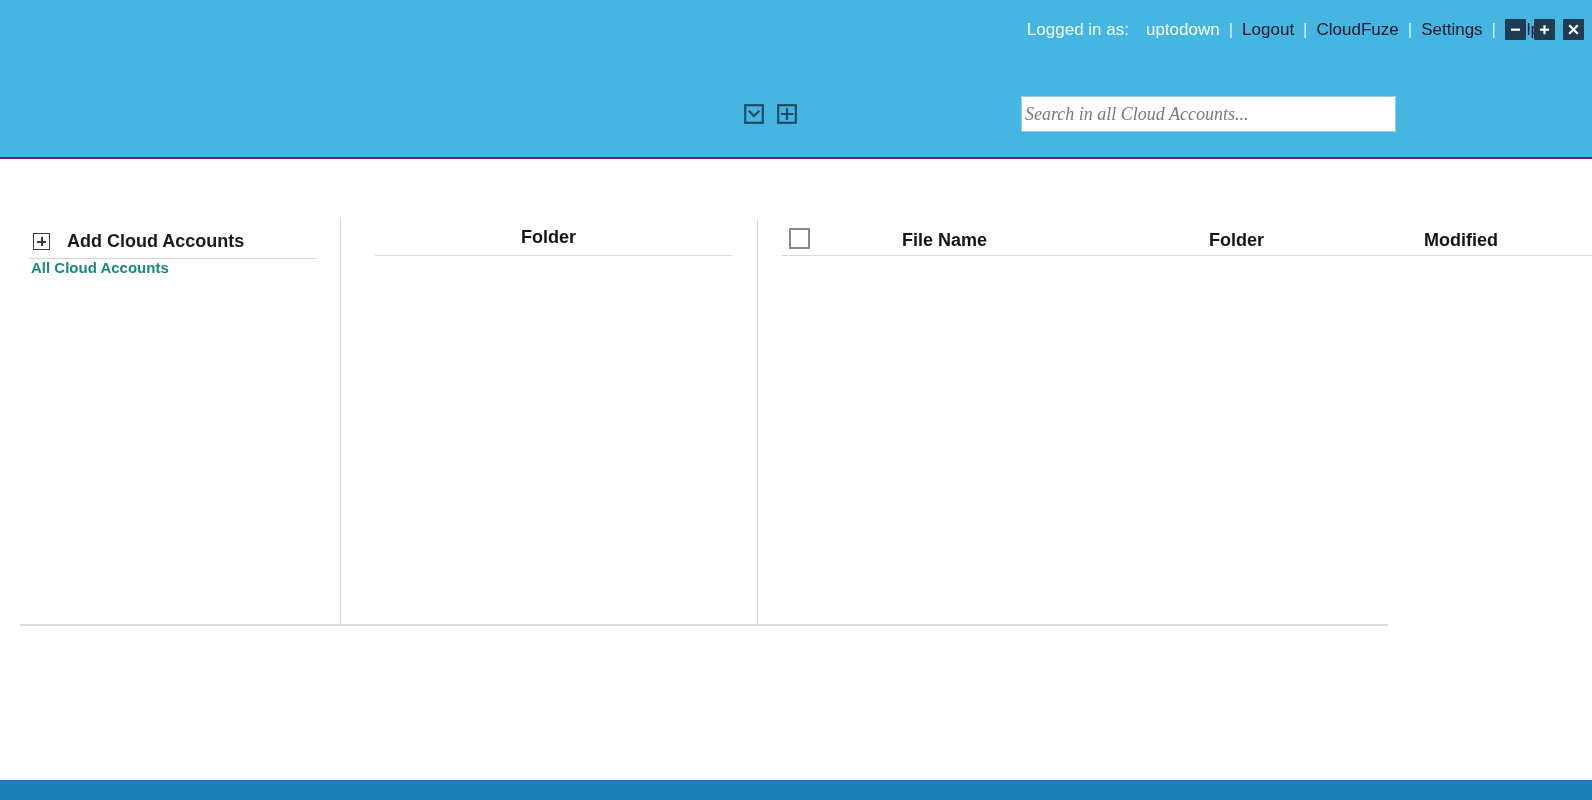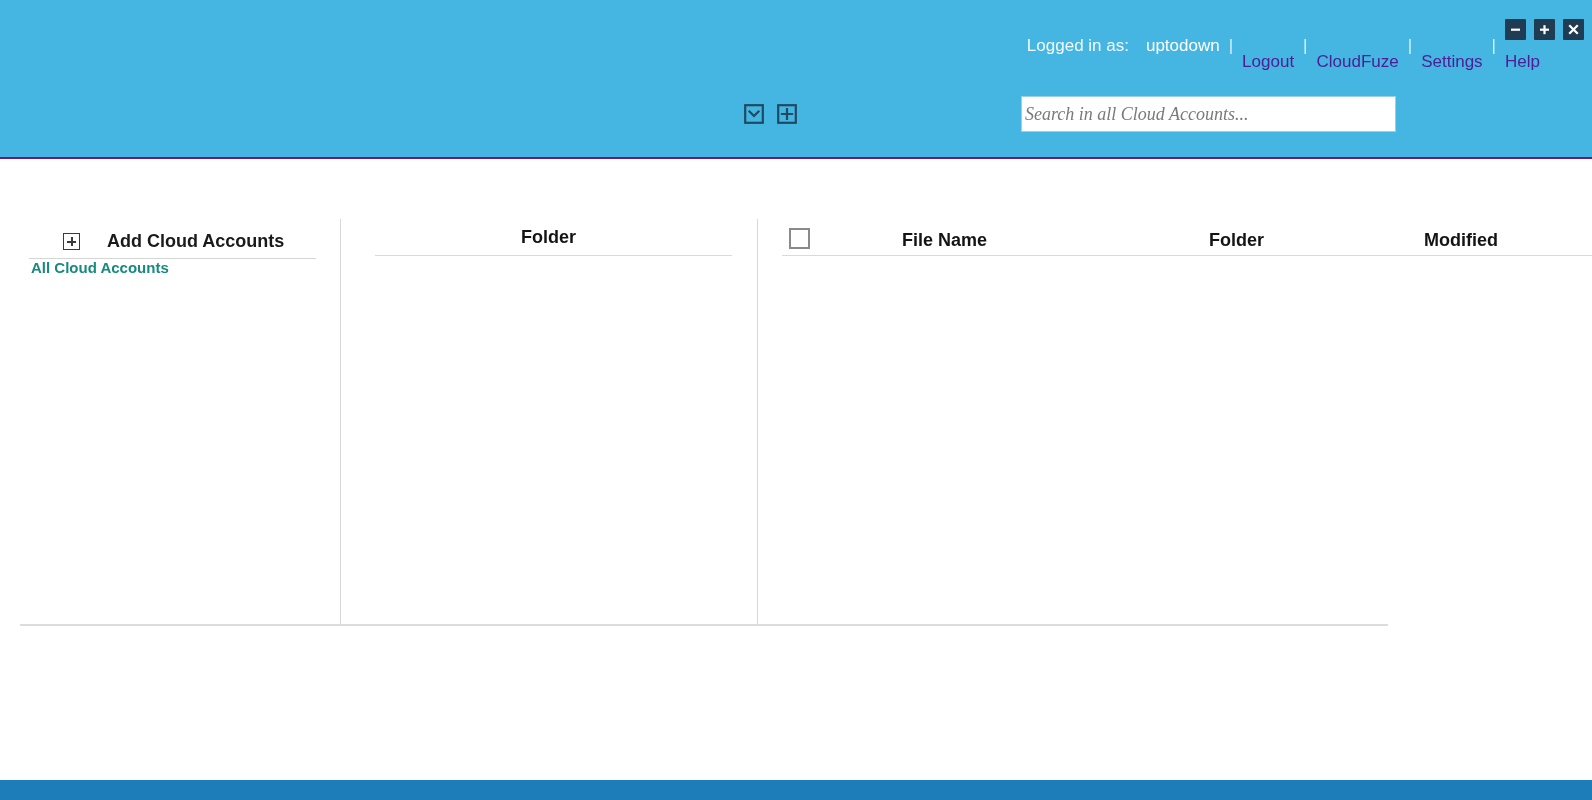--- a/index.html
+++ b/index.html
@@ -37,24 +37,23 @@
     align-items: center;
     gap: 0px;
     color: #ffffff;
     font-size: 17px;
     white-space: nowrap;
   }
   .titlebar .lbl { color: #f2fbff; }
   .titlebar .user { color: #ffffff; margin-left: 17px; }
   .titlebar .sep { color: #d9f1fb; margin: 0 9px; }
   .titlebar a {
-    color: #4c1d95;
+    color: #0f172a;
     text-decoration: none;
     cursor: pointer;
-    margin-top: 32px;
   }
 
   .wincontrols {
     position: absolute;
     right: 8px;
     top: 19px;
     display: flex;
     gap: 8px;
   }
   .winbtn {
@@ -156,23 +155,22 @@
   }
 
   
   .pane-left { position: absolute; left: 0; top: 0; width: 340px; height: 100%; }
 
   .add-accounts {
     position: absolute;
     left: 33px; top: 72px;
     display: flex;
     align-items: center;
-    gap: 27px;
-    cursor: pointer;
-    margin-left: 30px;
+    gap: 17px;
+    cursor: pointer;
   }
   .boxicon {
     width: 17px; height: 17px;
     border: 1px solid #3a3a3a;
     position: relative;
     flex: 0 0 auto;
   }
   .boxicon::before, .boxicon::after {
     content: "";
     position: absolute;

